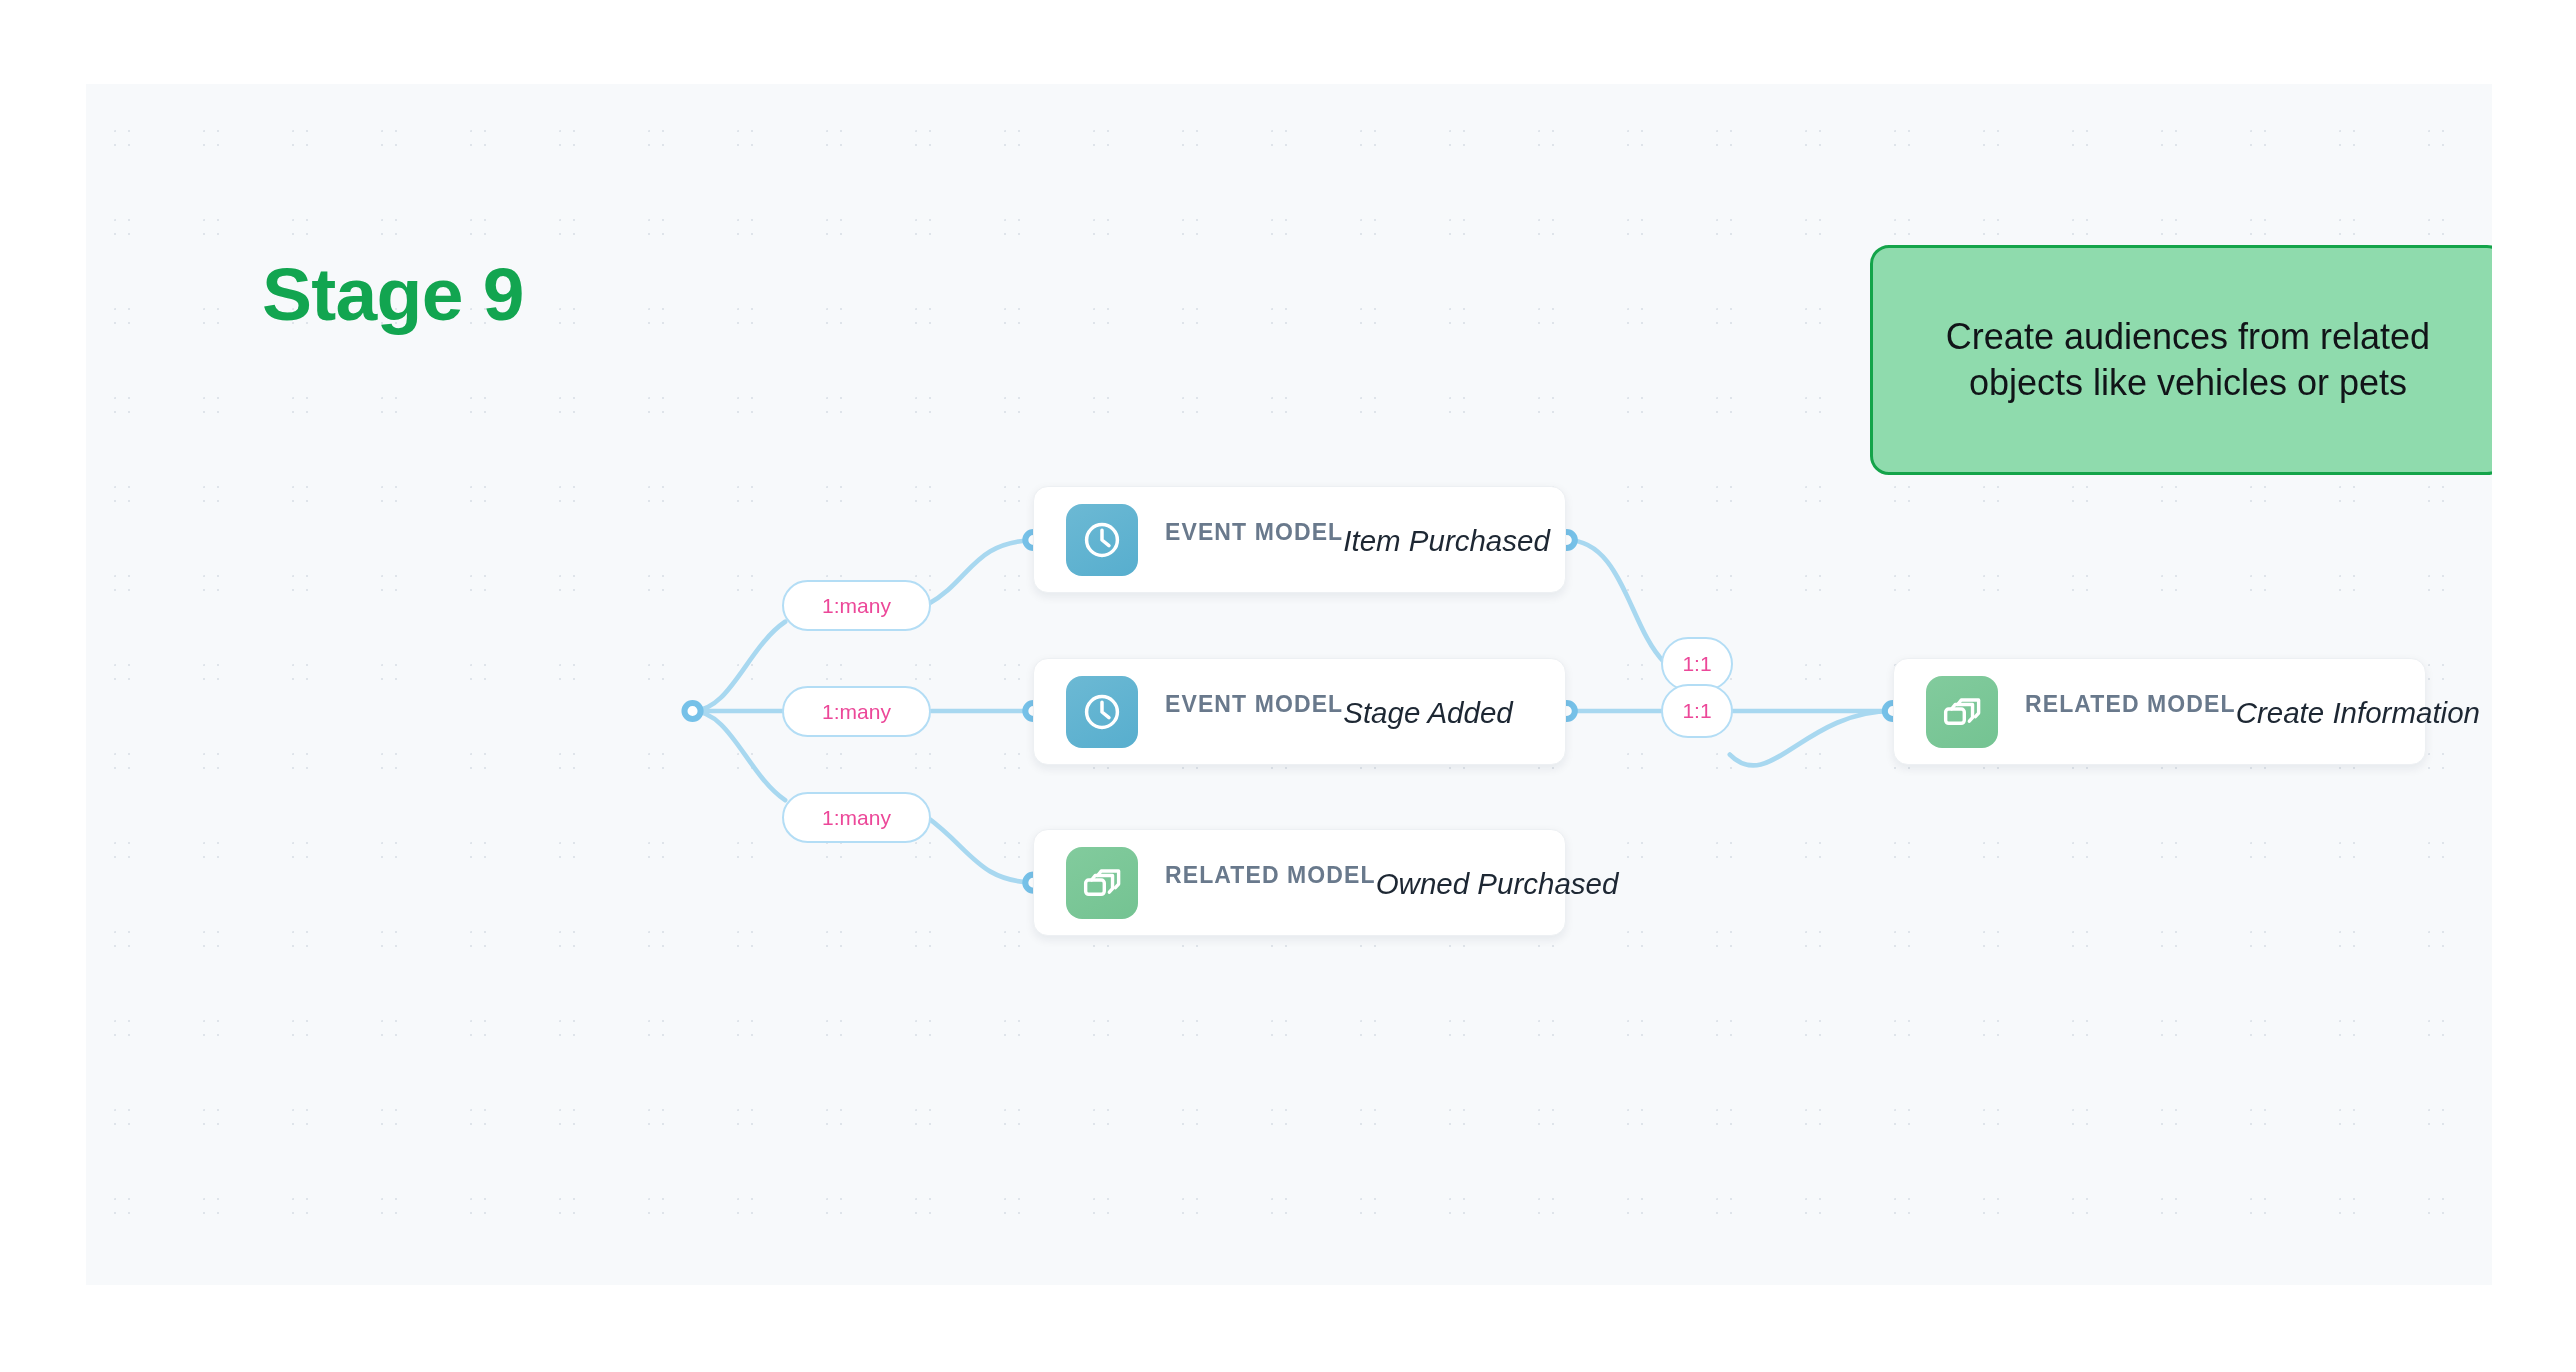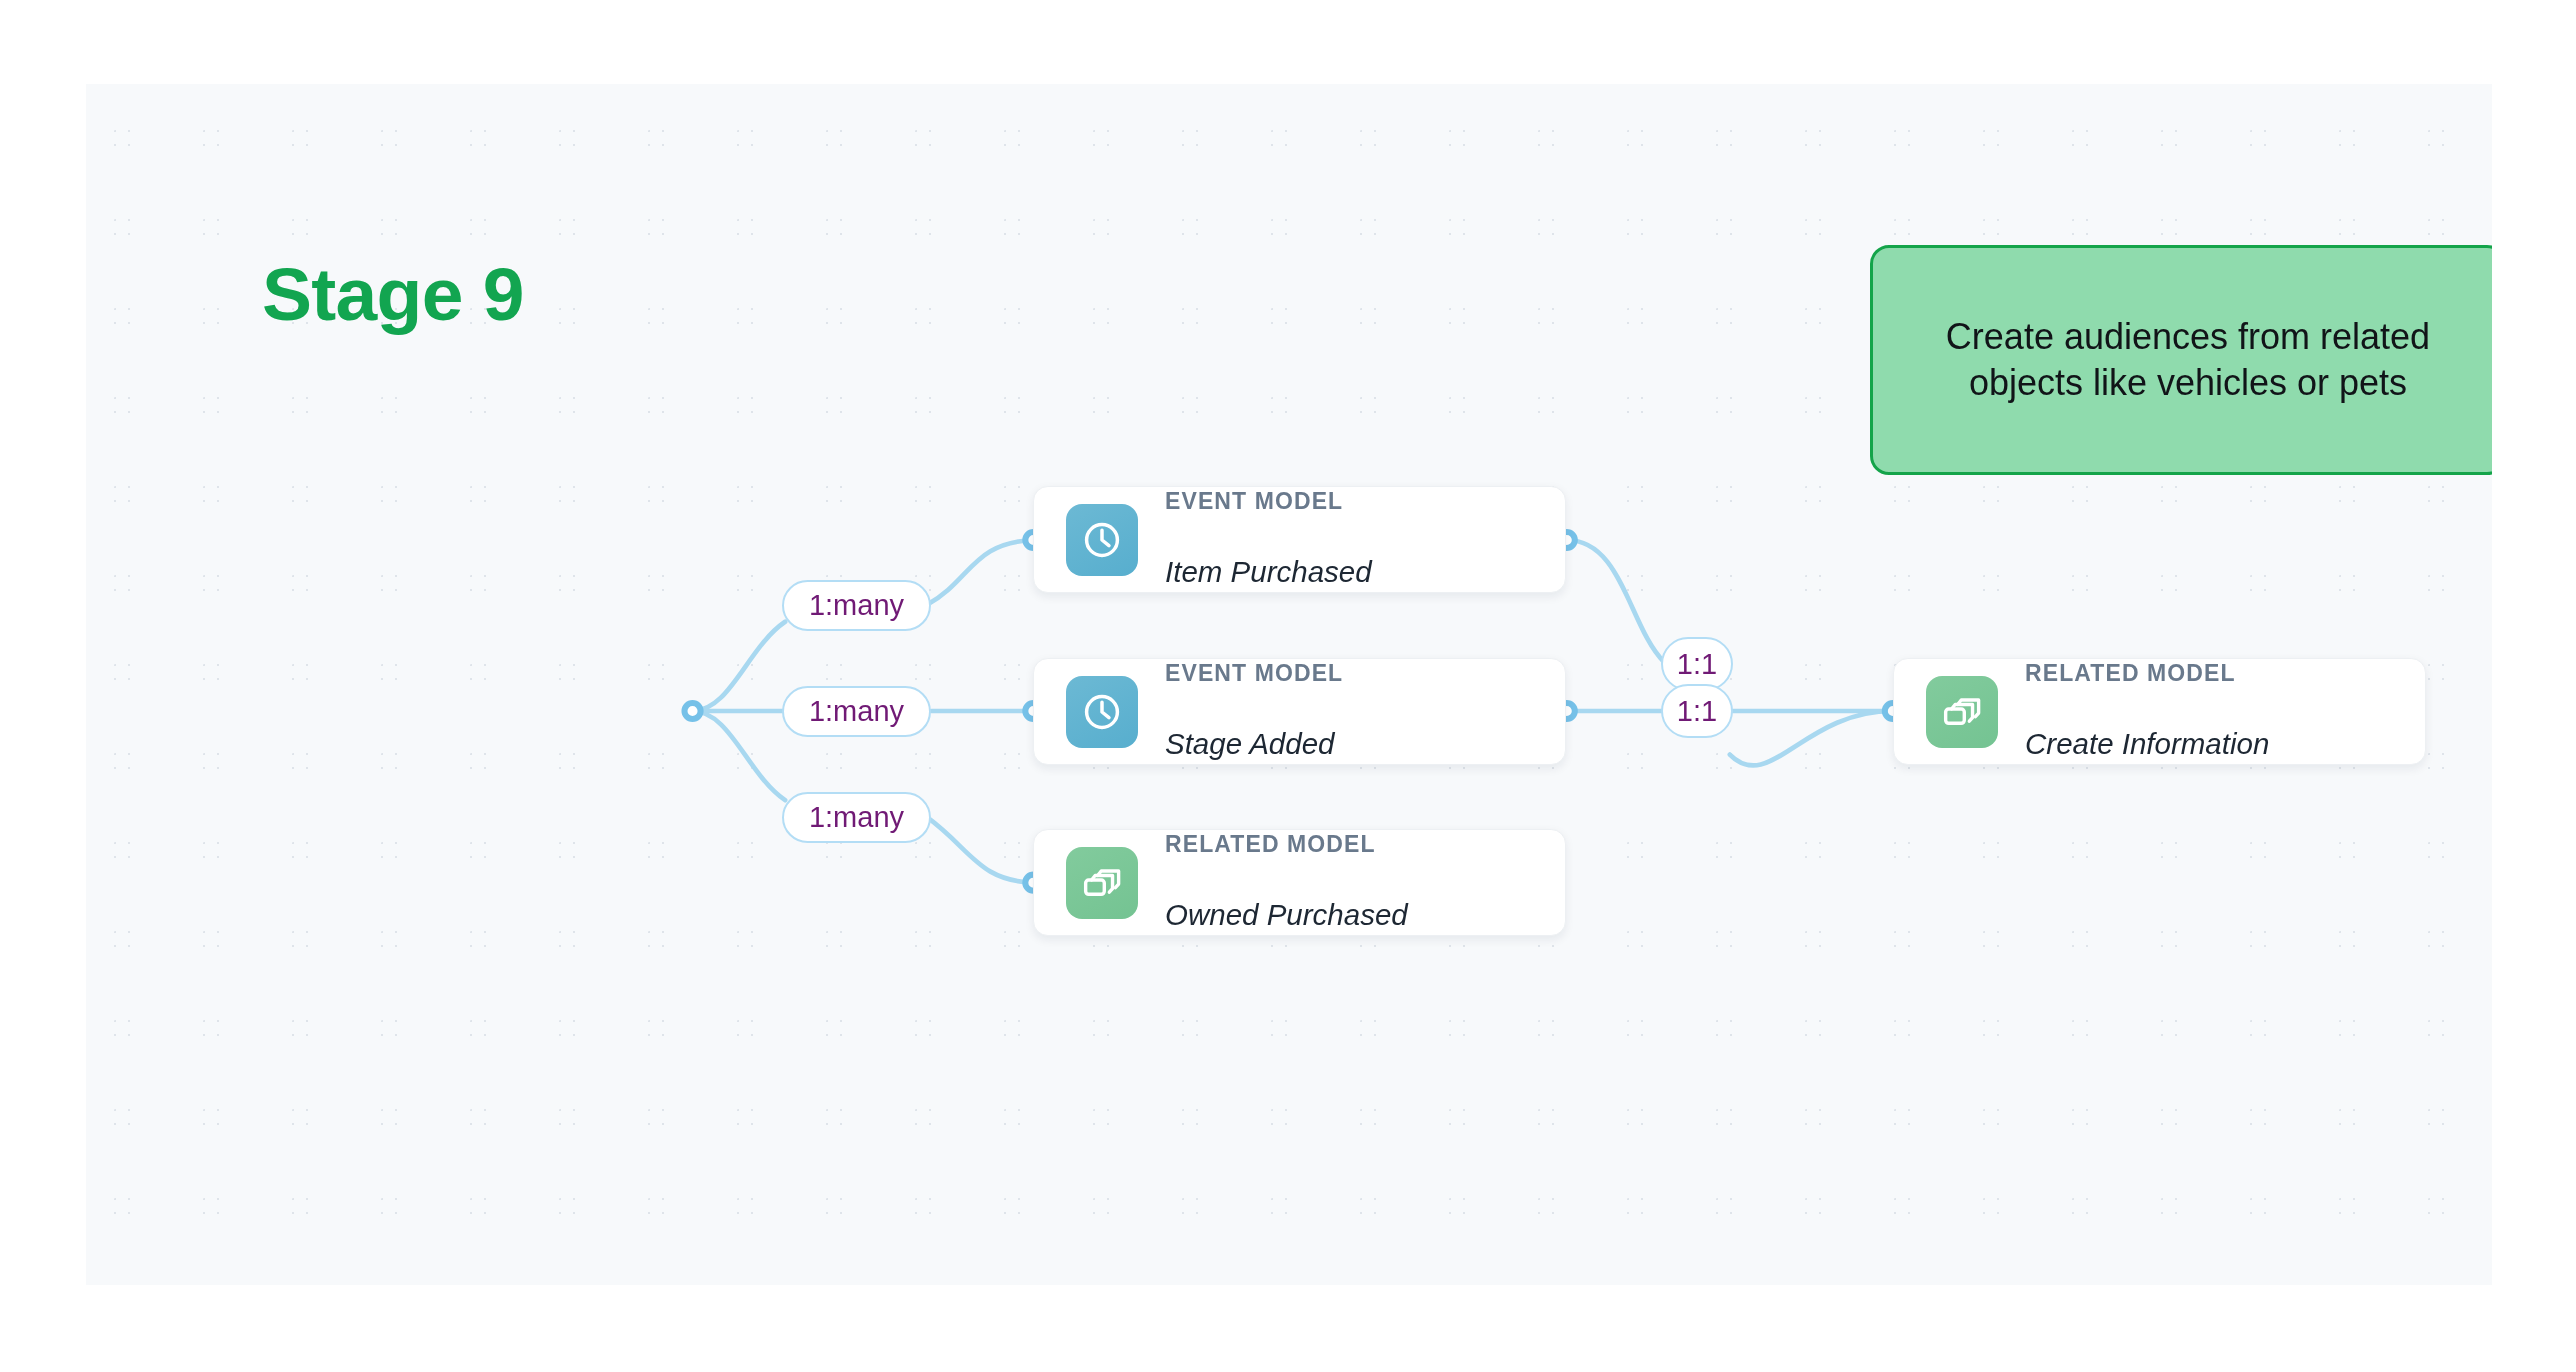--- a/index.html
+++ b/index.html
@@ -101,23 +101,22 @@
     justify-content: center;
   }
   .node-icon svg { display: block; }
   .icon-parent { background: linear-gradient(150deg, #b08ae8 0%, #a36fe0 100%); }
   .icon-event  { background: linear-gradient(150deg, #6cb9d4 0%, #57aece 100%); }
   .icon-related{ background: linear-gradient(150deg, #82cb9d 0%, #74c392 100%); }
 
   .node-text {
     margin-left: 27px;
     display: flex;
-    flex-direction: column;
-    justify-content: center;
-    gap: 33px;
+    flex-direction: row;
+    justify-content: center;
   }
   .node-kind {
     font-size: 23px;
     font-weight: bold;
     letter-spacing: 1.1px;
     color: #69798c;
     line-height: 1.25;
     white-space: nowrap;
   }
   .node-name {
@@ -132,22 +131,22 @@
   
   .rel-pill {
     position: absolute;
     box-sizing: border-box;
     background: #ffffff;
     border: 2.7px solid #b3ddf5;
     border-radius: 670px;
     display: flex;
     align-items: center;
     justify-content: center;
-    color: #701a75;
-    font-size: 29px;
+    color: #ec4899;
+    font-size: 21px;
     white-space: nowrap;
   }
 </style>
 </head>
 <body>
 
 <div id="canvas">
 
   <svg id="edges" viewBox="0 0 3586 1791" preserveAspectRatio="none">
     <g fill="none" stroke="#a8d8f0" stroke-width="7" stroke-linecap="round">

